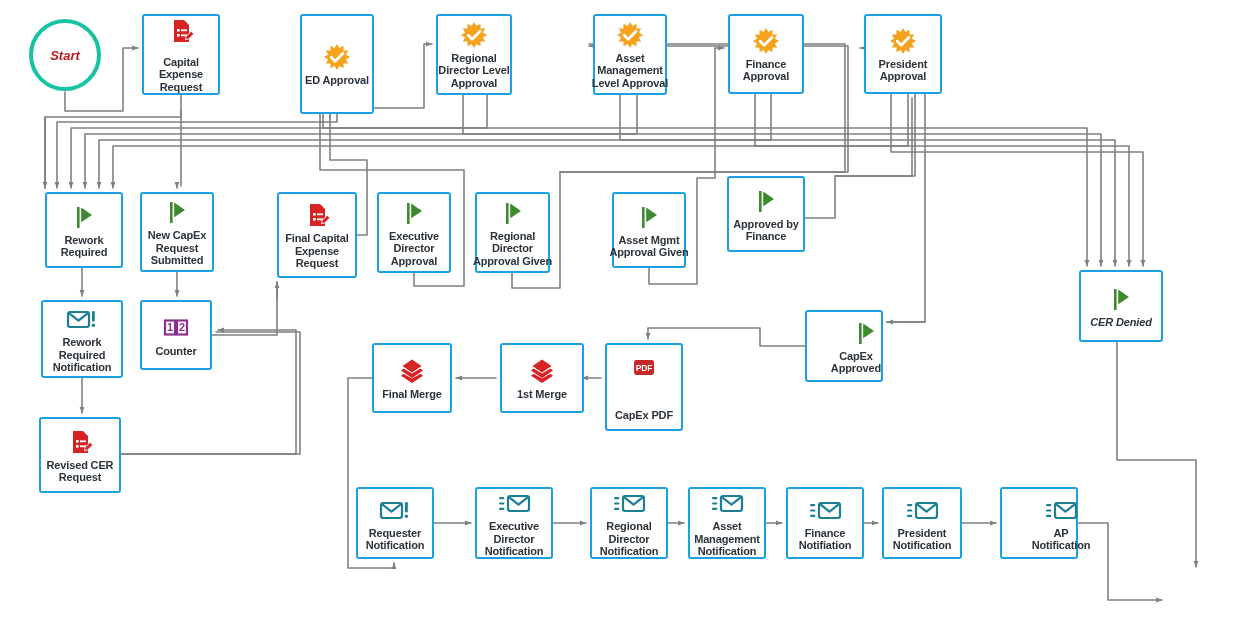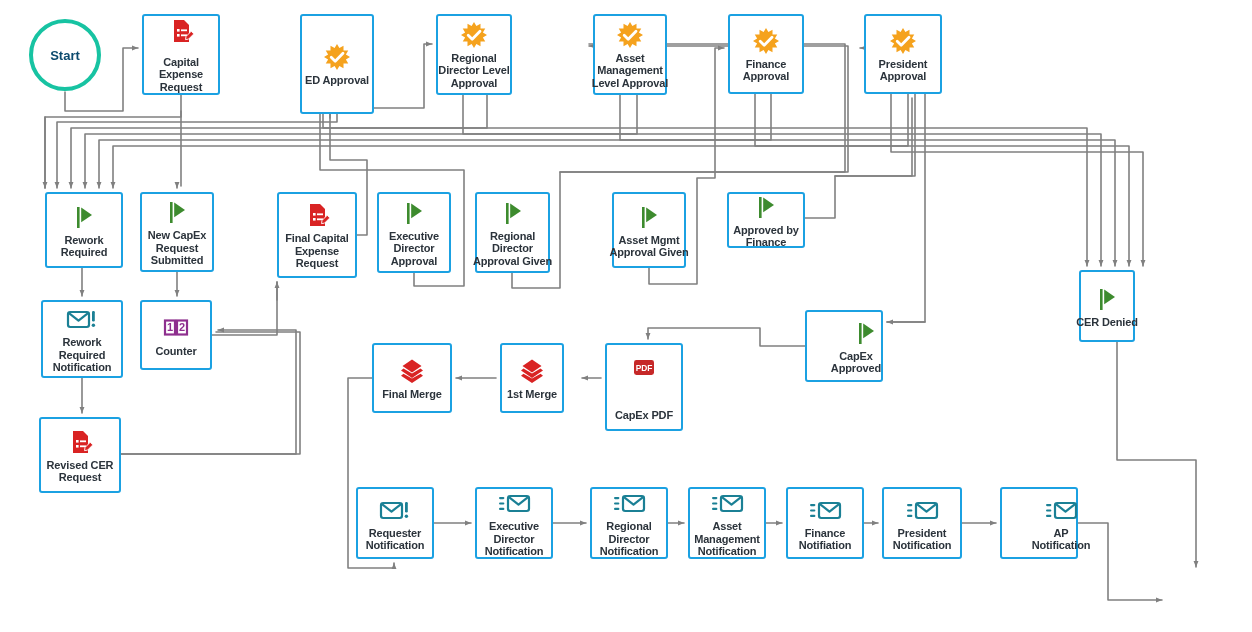--- a/index.html
+++ b/index.html
@@ -56,21 +56,22 @@
     border-radius: 50%;
     background: #ffffff;
     display: flex;
     align-items: center;
     justify-content: center;
     z-index: 5;
   }
   .terminal .label {
     font-size: 13px;
     font-weight: bold;
-    color: #0c4a6e;
+    color: #b91c1c;
+    font-style: italic;
   }
   .term-start { border: 4px solid #17c3a2; }
   .term-end   { border: 4px solid #e64a19; }
 </style>
 </head>
 <body>
 
 <div id="canvas">
 
   <svg id="edge-layer" viewBox="0 0 1252 632" xmlns="http://www.w3.org/2000/svg">
@@ -296,33 +297,33 @@
         <svg width="30" height="30" viewBox="0 0 30 30">
           <rect x="8" y="5" width="2.6" height="21" fill="#3d8b2e"></rect>
          <path d="M12.2,5.6 L23,12.9 L12.2,20.2 Z" fill="#3d8b2e"></path>
         </svg>
       </span>
       <div class="label">
         <div>Asset Mgmt</div>
         <div>Approval Given</div>
       </div>
     </div>
-    <div class="node" style="left: 727px; top: 192px; width: 78px; height: 56px; border-color: rgb(27, 161, 226);">
+    <div class="node" style="left: 727px; top: 176px; width: 78px; height: 76px; border-color: rgb(27, 161, 226);">
       <span class="icon">
         <svg width="30" height="30" viewBox="0 0 30 30">
           <rect x="8" y="5" width="2.6" height="21" fill="#3d8b2e"></rect>
          <path d="M12.2,5.6 L23,12.9 L12.2,20.2 Z" fill="#3d8b2e"></path>
         </svg>
       </span>
       <div class="label">
         <div>Approved by</div>
         <div>Finance</div>
       </div>
     </div>
-    <div class="node" style="left: 1079px; top: 270px; width: 56px; height: 72px; border-color: rgb(27, 161, 226);">
+    <div class="node" style="left: 1079px; top: 270px; width: 84px; height: 72px; border-color: rgb(27, 161, 226); font-style: italic;">
       <span class="icon">
         <svg width="30" height="30" viewBox="0 0 30 30">
           <rect x="8" y="5" width="2.6" height="21" fill="#3d8b2e"></rect>
          <path d="M12.2,5.6 L23,12.9 L12.2,20.2 Z" fill="#3d8b2e"></path>
         </svg>
       </span>
       <div class="label">
         <div>CER Denied</div>
       </div>
     </div>
@@ -375,21 +376,21 @@
         <svg width="30" height="30" viewBox="0 0 30 30">
          <path d="M15,3.5 L24.5,10 L15,16.5 L5.5,10 Z" fill="#d92323"></path>
          <path d="M15,17.5 L23.5,12.5 L26,14.5 L15,22 L4,14.5 L6.5,12.5 Z" fill="#d92323"></path>
          <path d="M15,22.5 L23.5,17.8 L26,19.8 L15,27 L4,19.8 L6.5,17.8 Z" fill="#d92323"></path>
         </svg>
       </span>
       <div class="label">
         <div>Final Merge</div>
       </div>
     </div>
-    <div class="node" style="left: 500px; top: 343px; width: 64px; height: 70px; border-color: rgb(27, 161, 226);">
+    <div class="node" style="left: 500px; top: 343px; width: 84px; height: 70px; border-color: rgb(27, 161, 226);">
       <span class="icon">
         <svg width="30" height="30" viewBox="0 0 30 30">
          <path d="M15,3.5 L24.5,10 L15,16.5 L5.5,10 Z" fill="#d92323"></path>
          <path d="M15,17.5 L23.5,12.5 L26,14.5 L15,22 L4,14.5 L6.5,12.5 Z" fill="#d92323"></path>
          <path d="M15,22.5 L23.5,17.8 L26,19.8 L15,27 L4,19.8 L6.5,17.8 Z" fill="#d92323"></path>
         </svg>
       </span>
       <div class="label">
         <div>1st Merge</div>
       </div>

